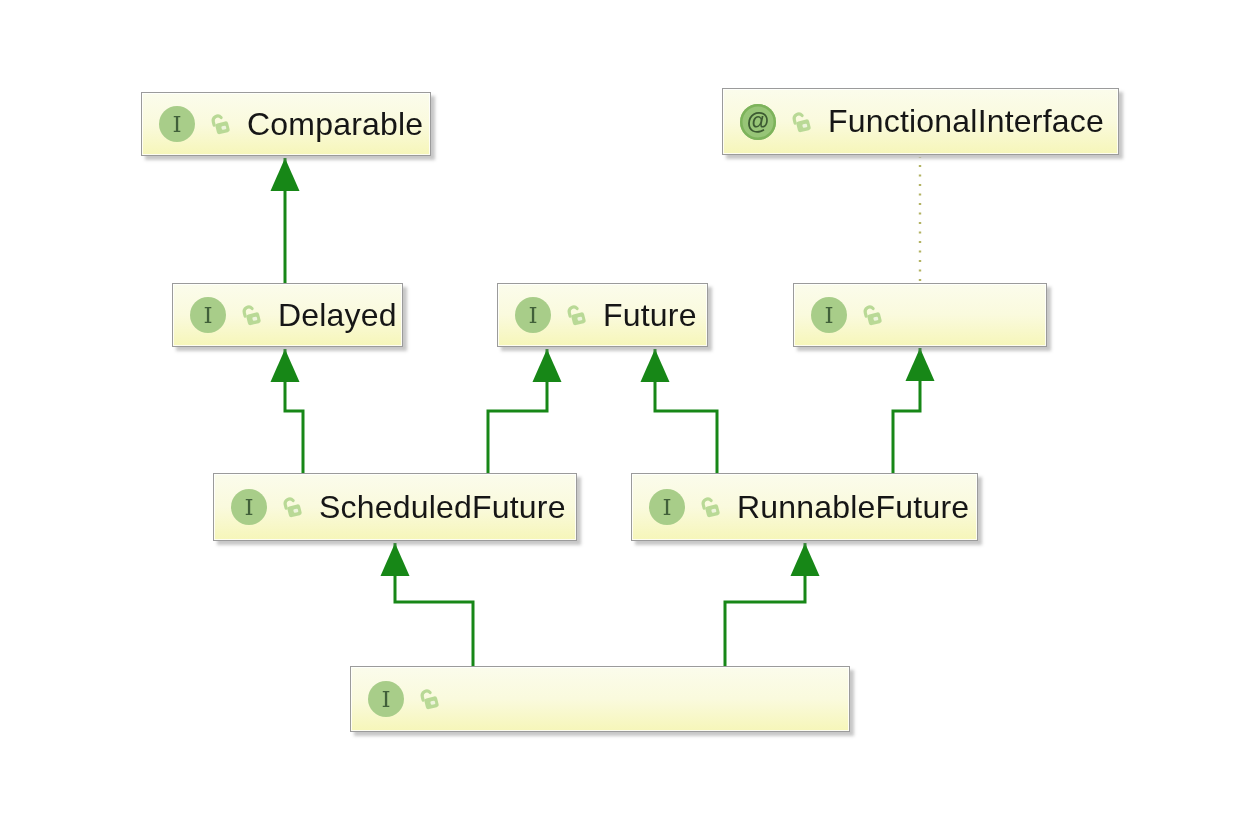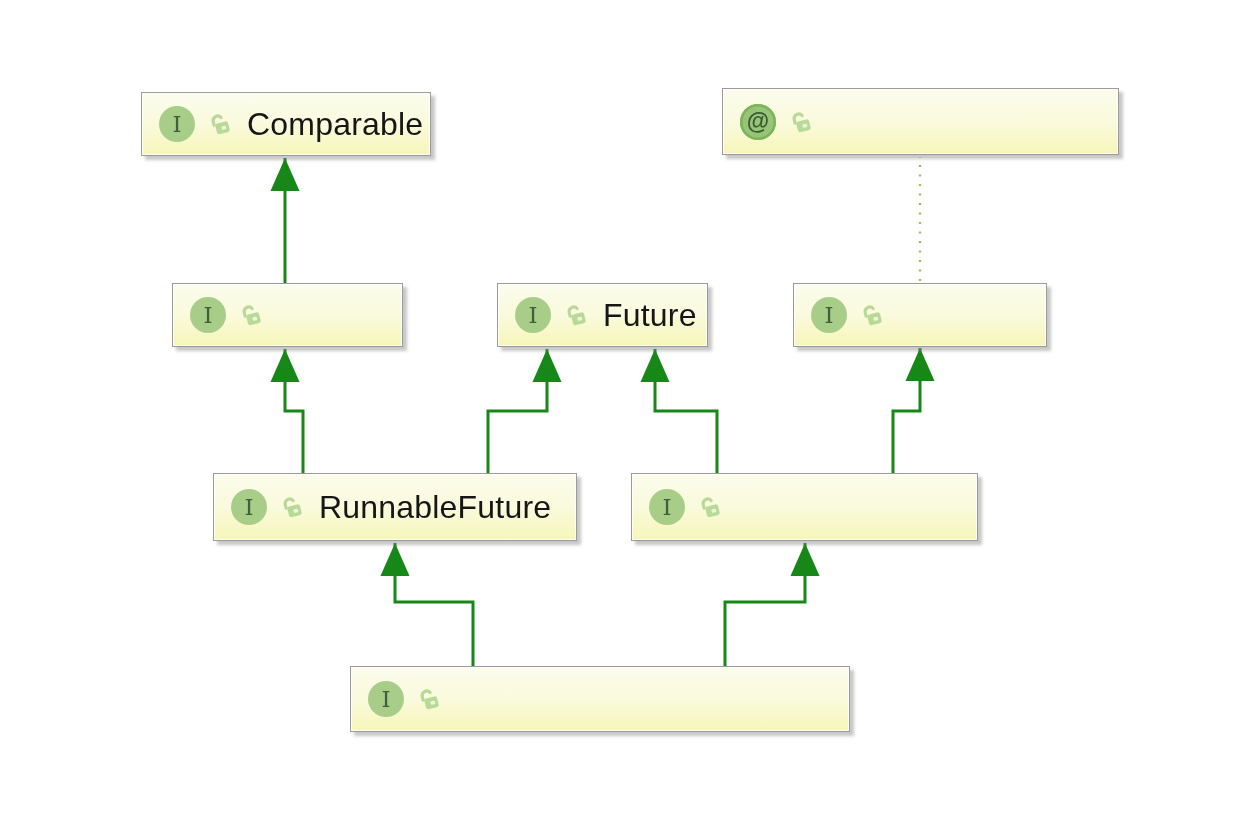--- a/index.html
+++ b/index.html
@@ -112,30 +112,32 @@
       </div>
       <div class="node" style="left: 722px; top: 88px; width: 397px; height: 67px;">
         <span class="badge annotation">@</span>
         <svg class="lock-icon" viewBox="0 0 26 26">
           <g transform="rotate(-14 13 13)">
             <path d="M8 13 V9.5 a4.6 4.6 0 0 1 8.6 -2.3" fill="none" stroke="#b9d996" stroke-width="3.2" stroke-linecap="round"></path>
             <rect x="9" y="12" width="13" height="11" rx="2.5" fill="#b9d996"></rect>
             <rect x="14.5" y="16" width="4.6" height="3.6" rx="1" fill="#edf4dc"></rect>
           </g>
         </svg>
+        <span class="node-label">FunctionalInterface</span>
       </div>
       <div class="node" style="left: 172px; top: 283px; width: 231px; height: 64px;">
         <span class="badge">I</span>
         <svg class="lock-icon" viewBox="0 0 26 26">
           <g transform="rotate(-14 13 13)">
             <path d="M8 13 V9.5 a4.6 4.6 0 0 1 8.6 -2.3" fill="none" stroke="#b9d996" stroke-width="3.2" stroke-linecap="round"></path>
             <rect x="9" y="12" width="13" height="11" rx="2.5" fill="#b9d996"></rect>
             <rect x="14.5" y="16" width="4.6" height="3.6" rx="1" fill="#edf4dc"></rect>
           </g>
         </svg>
+        <span class="node-label">Delayed</span>
       </div>
       <div class="node" style="left: 497px; top: 283px; width: 211px; height: 64px;">
         <span class="badge">I</span>
         <svg class="lock-icon" viewBox="0 0 26 26">
           <g transform="rotate(-14 13 13)">
             <path d="M8 13 V9.5 a4.6 4.6 0 0 1 8.6 -2.3" fill="none" stroke="#b9d996" stroke-width="3.2" stroke-linecap="round"></path>
             <rect x="9" y="12" width="13" height="11" rx="2.5" fill="#b9d996"></rect>
             <rect x="14.5" y="16" width="4.6" height="3.6" rx="1" fill="#edf4dc"></rect>
           </g>
         </svg>
@@ -153,31 +155,32 @@
       </div>
       <div class="node" style="left: 213px; top: 473px; width: 364px; height: 68px;">
         <span class="badge">I</span>
         <svg class="lock-icon" viewBox="0 0 26 26">
           <g transform="rotate(-14 13 13)">
             <path d="M8 13 V9.5 a4.6 4.6 0 0 1 8.6 -2.3" fill="none" stroke="#b9d996" stroke-width="3.2" stroke-linecap="round"></path>
             <rect x="9" y="12" width="13" height="11" rx="2.5" fill="#b9d996"></rect>
             <rect x="14.5" y="16" width="4.6" height="3.6" rx="1" fill="#edf4dc"></rect>
           </g>
         </svg>
-        <span class="node-label">RunnableFuture</span>
+        <span class="node-label">ScheduledFuture</span>
       </div>
       <div class="node" style="left: 631px; top: 473px; width: 347px; height: 68px;">
         <span class="badge">I</span>
         <svg class="lock-icon" viewBox="0 0 26 26">
           <g transform="rotate(-14 13 13)">
             <path d="M8 13 V9.5 a4.6 4.6 0 0 1 8.6 -2.3" fill="none" stroke="#b9d996" stroke-width="3.2" stroke-linecap="round"></path>
             <rect x="9" y="12" width="13" height="11" rx="2.5" fill="#b9d996"></rect>
             <rect x="14.5" y="16" width="4.6" height="3.6" rx="1" fill="#edf4dc"></rect>
           </g>
         </svg>
+        <span class="node-label">RunnableFuture</span>
       </div>
       <div class="node" style="left: 350px; top: 666px; width: 500px; height: 66px;">
         <span class="badge">I</span>
         <svg class="lock-icon" viewBox="0 0 26 26">
           <g transform="rotate(-14 13 13)">
             <path d="M8 13 V9.5 a4.6 4.6 0 0 1 8.6 -2.3" fill="none" stroke="#b9d996" stroke-width="3.2" stroke-linecap="round"></path>
             <rect x="9" y="12" width="13" height="11" rx="2.5" fill="#b9d996"></rect>
             <rect x="14.5" y="16" width="4.6" height="3.6" rx="1" fill="#edf4dc"></rect>
           </g>
         </svg>

